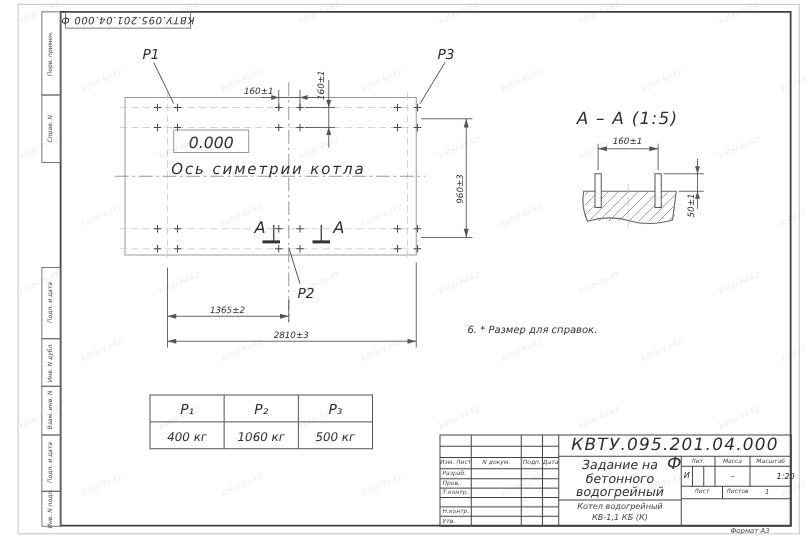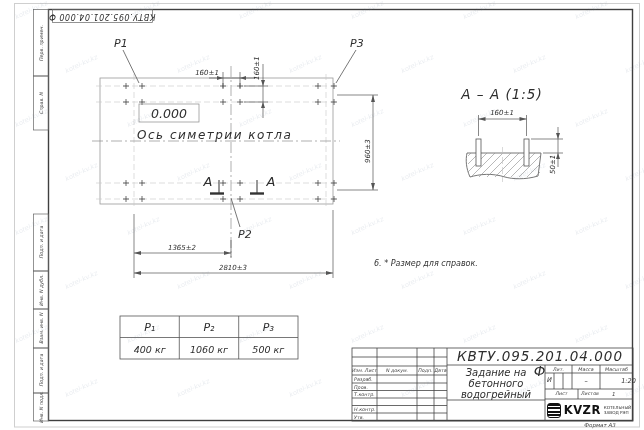--- a/index.html
+++ b/index.html
@@ -330,20 +330,24 @@
     <p>6. * Размер для справок.</p>
   </div>
 
   
   <div class="abs ctr tb-doc">КВТУ.095.201.04.000  Ф</div>
   <div class="abs ctr tb-title">
     <div>Задание на</div>
     <div>бетонного</div>
     <div>водогрейный</div>
   </div>
+  <div class="abs ctr tb-product">
+    <div>Котел водогрейный</div>
+    <div>КВ-1,1 КБ (К)</div>
+  </div>
 
   <span class="abs ctr tb-small" style="left:352px;top:367.5px;width:25px;">Изм. Лист</span>
   <span class="abs ctr tb-small" style="left:377px;top:367.5px;width:40px;">N докум.</span>
   <span class="abs ctr tb-small" style="left:417px;top:367.5px;width:17px;">Подп.</span>
   <span class="abs ctr tb-small" style="left:434px;top:367.5px;width:13px;">Дата</span>
 
   <span class="abs tb-small" style="left:354px;top:376.5px;">Разраб.</span>
   <span class="abs tb-small" style="left:354px;top:384.5px;">Пров.</span>
   <span class="abs tb-small" style="left:354px;top:392px;">Т.контр.</span>
   <span class="abs tb-small" style="left:354px;top:399.5px;"></span>
@@ -353,23 +357,15 @@
   <span class="abs ctr tb-small" style="left:545px;top:366.5px;width:27px;">Лит.</span>
   <span class="abs ctr tb-small" style="left:572px;top:366.5px;width:28px;">Масса</span>
   <span class="abs ctr tb-small" style="left:600px;top:366.5px;width:33px;">Масштаб</span>
   <span class="abs ctr tb-val" style="left:545px;top:376px;width:9px;">И</span>
   <span class="abs ctr tb-val" style="left:572px;top:377px;width:28px;">–</span>
   <span class="abs ctr tb-val" style="left:600px;top:377px;width:33px;margin-left:12px;">1:20</span>
   <span class="abs ctr tb-small" style="left:545px;top:391px;width:33px;">Лист</span>
   <span class="abs tb-small" style="left:581px;top:391px;">Листов</span>
   <span class="abs tb-small" style="left:612px;top:391px;font-size:5.5px;">1</span>
 
-  <div class="abs logo-box">
-    <div class="logo-icon"></div>
-    <div class="logo-text">KVZR</div>
-    <div class="logo-sub">
-      <span>КОТЕЛЬНЫЙ</span>
-      <span>ЗАВОД РЭП</span>
-    </div>
-  </div>
 
   <span class="abs fmt">Формат А3</span>
 </div>
 
 </body></html>

